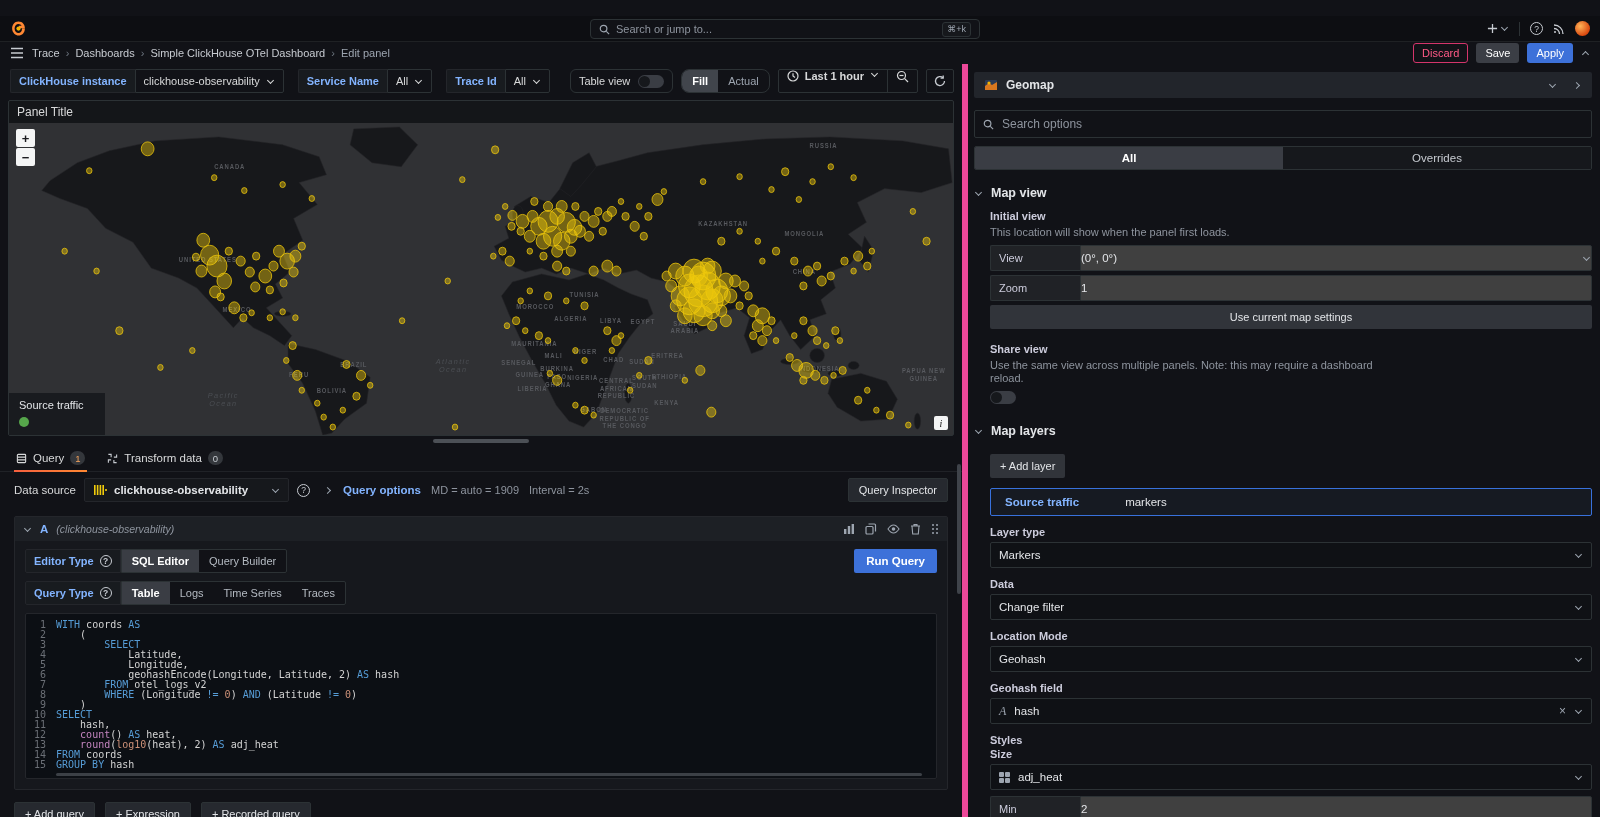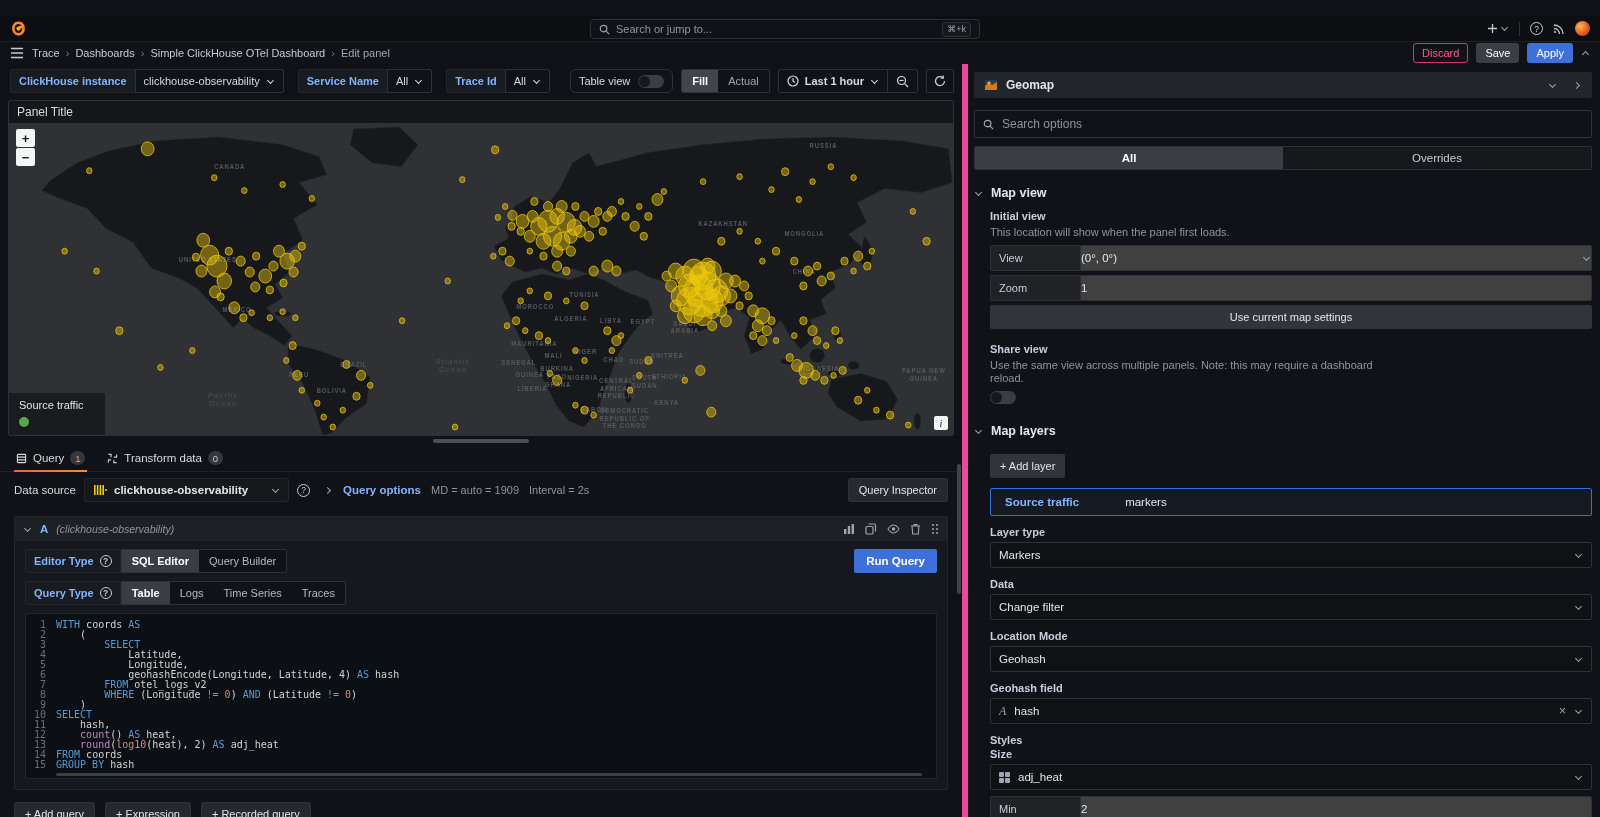--- a/index.html
+++ b/index.html
@@ -56,25 +56,25 @@
     font-size:11px; font-weight:bold; padding:0 8px; height:100%; display:flex; align-items:center;
     border-radius:2px 0 0 2px; }
   .varvalue { border:1px solid #2c3235; background:#111217; color:#d8d9da; font-size:11px;
     padding:0 8px; height:100%; display:flex; align-items:center; gap:6px; border-radius:0 2px 2px 0; cursor:pointer; }
   .toolright { margin-left:auto; display:flex; align-items:center; gap:8px; }
   .tv { display:flex; align-items:center; gap:8px; border:1px solid #2c3235; border-radius:6px;
     height:24px; padding:0 8px; font-size:11px; color:#d8d9da; }
   .toggle { width:26px; height:13px; border-radius:8px; background:#3a3d44; position:relative; cursor:pointer; }
   .toggle::after { content:""; position:absolute; width:11px; height:11px; border-radius:50%;
     background:#16181c; left:1px; top:1px; }
-  .seg { display:flex; border:1px solid #2c3235; border-radius:2px; height:24px; overflow:hidden; }
+  .seg { display:flex; border:1px solid #2c3235; border-radius:8px; height:24px; overflow:hidden; }
   .seg > div { padding:0 10px; display:flex; align-items:center; font-size:11px; color:#9da5b0; cursor:pointer; }
   .seg > div.sel { background:#41454c; color:#fff; font-weight:bold; }
   .timegroup { display:flex; align-items:center; border:1px solid #2c3235; border-radius:2px; height:24px; }
-  .timegroup .part { display:flex; align-items:center; gap:6px; padding:0 8px; height:100%; font-size:11px; color:#d8d9da; cursor:pointer; }
+  .timegroup .part { display:flex; gap:6px; padding:0 8px; height:100%; font-size:11px; color:#d8d9da; cursor:pointer; }
   .timegroup .part b { font-size:11px; }
   .timegroup .divv { width:1px; height:100%; background:#2c3235; }
   .iconbtn { width:28px; height:24px; border:1px solid #2c3235; border-radius:2px; display:flex;
     align-items:center; justify-content:center; color:#c7cbd1; cursor:pointer; }
 
   
   .panel { margin:2px 8px 0 8px; height:336px; border:1px solid #2c3235; border-radius:2px;
     background:#141619; display:flex; flex-direction:column; position:relative; }
   .paneltitle { height:22px; display:flex; align-items:center; padding:0 8px; font-size:12px; color:#d8d9da; }
   .mapwrap { flex:1; position:relative; overflow:hidden; background:#303134; }
@@ -735,21 +735,21 @@
               <div class="codeline">
                 <span class="ln">4</span>
                 <span class="code"><span class="tk-d">            Latitude,</span></span>
               </div>
               <div class="codeline">
                 <span class="ln">5</span>
                 <span class="code"><span class="tk-d">            Longitude,</span></span>
               </div>
               <div class="codeline">
                 <span class="ln">6</span>
-                <span class="code"><span class="tk-d">            geohashEncode(Longitude, Latitude, 4) </span><span class="tk-k">AS</span><span class="tk-d"> hash</span></span>
+                <span class="code"><span class="tk-d">            geohashEncode(Longitude, Latitude, 2) </span><span class="tk-k">AS</span><span class="tk-d"> hash</span></span>
               </div>
               <div class="codeline">
                 <span class="ln">7</span>
                 <span class="code"><span class="tk-d">        </span><span class="tk-k">FROM</span><span class="tk-d"> otel_logs_v2</span></span>
               </div>
               <div class="codeline">
                 <span class="ln">8</span>
                 <span class="code"><span class="tk-d">        </span><span class="tk-k">WHERE</span><span class="tk-d"> (Longitude </span><span class="tk-k">!=</span><span class="tk-d"> </span><span class="tk-n">0</span><span class="tk-d">) </span><span class="tk-k">AND</span><span class="tk-d"> (Latitude </span><span class="tk-k">!=</span><span class="tk-d"> </span><span class="tk-n">0</span><span class="tk-d">)</span></span>
               </div>
               <div class="codeline">

